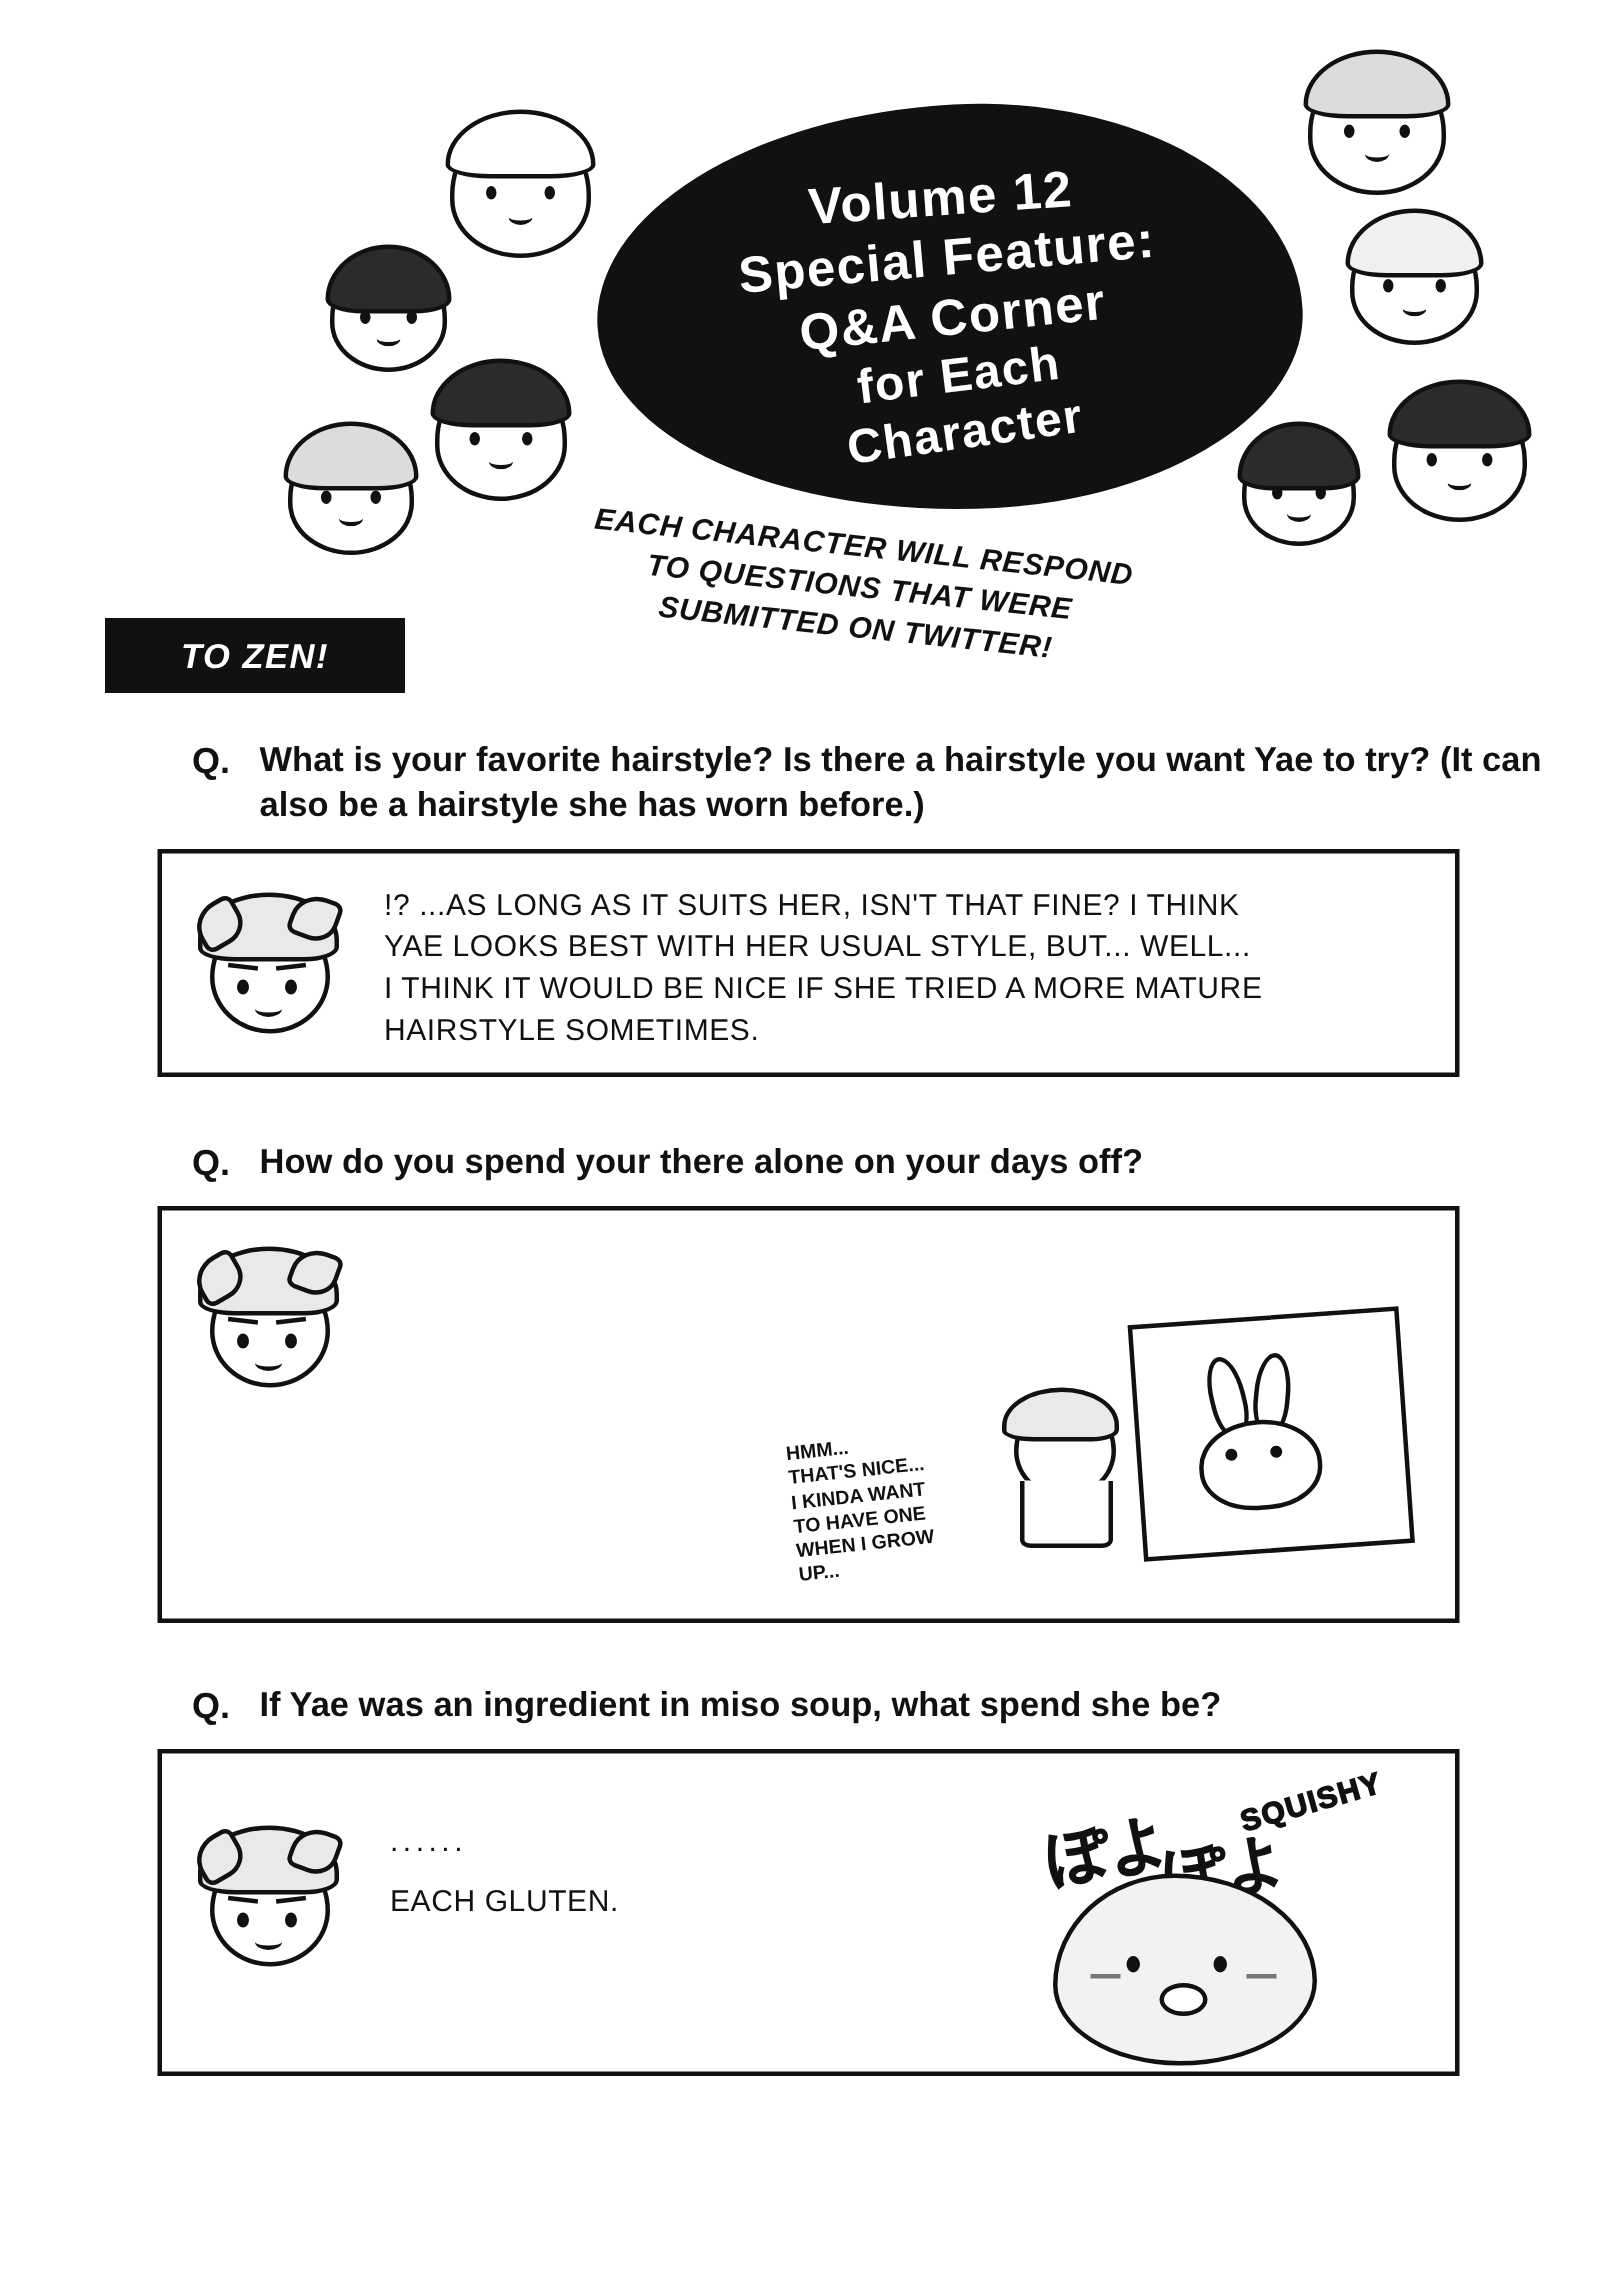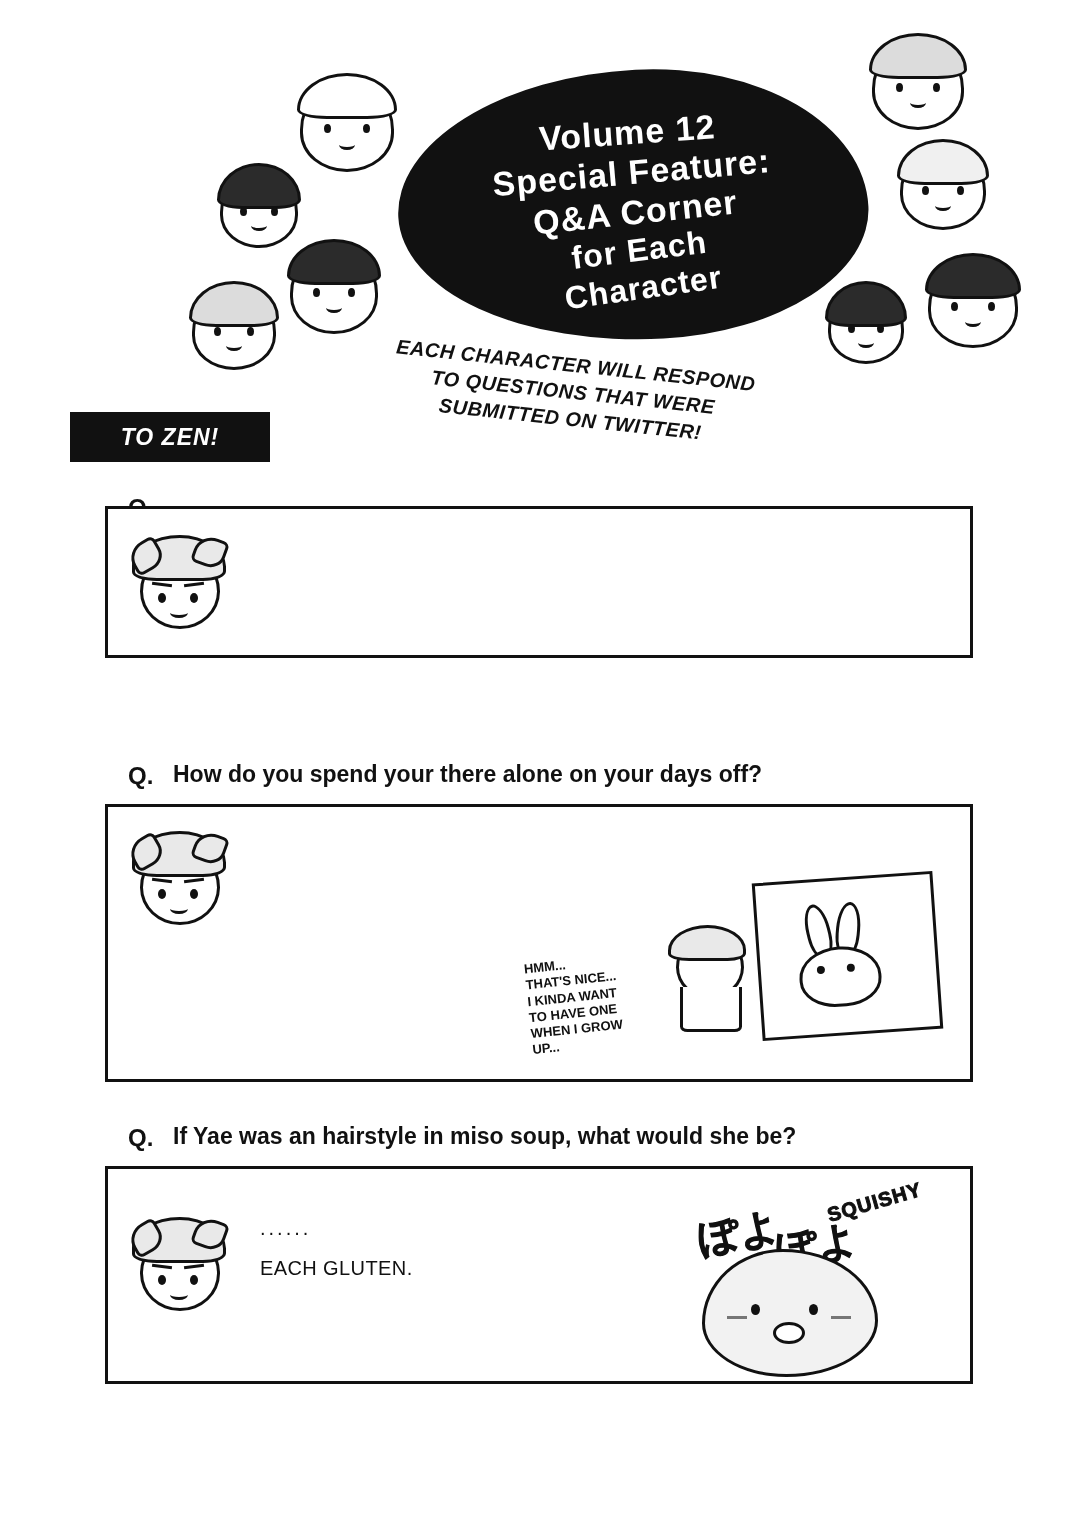--- a/index.html
+++ b/index.html
@@ -448,33 +448,38 @@
   </div>
 
   <div class="subtitle">EACH CHARACTER WILL RESPOND TO QUESTIONS THAT WERE SUBMITTED ON TWITTER!</div>
 </div>
 
 <div class="to-label">TO ZEN!</div>
 
 <div class="qa-block" id="block1">
   <div class="question">
     <span class="q-mark">Q.</span>
+    <span class="q-text">What is your favorite hairstyle? Is there a hairstyle you want Yae to try? (It can also be a hairstyle she has worn before.)</span>
   </div>
   <div class="answer-box" id="box1">
     <div class="face">
       <div class="skull"></div>
       <div class="fringe"></div>
       <div class="spike" style="left:62px; top:2px; transform:rotate(20deg);"></div>
       <div class="spike" style="left:-2px; top:6px; transform:rotate(-30deg);"></div>
       <div class="brow l"></div>
       <div class="brow r"></div>
       <div class="eye l"></div>
       <div class="eye r"></div>
       <div class="mouth"></div>
     </div>
+    <div class="answer-text">!? ...AS LONG AS IT SUITS HER, ISN'T THAT FINE? I THINK
+YAE LOOKS BEST WITH HER USUAL STYLE, BUT... WELL...
+I THINK IT WOULD BE NICE IF SHE TRIED A MORE MATURE
+HAIRSTYLE SOMETIMES.</div>
   </div>
 </div>
 
 <div class="qa-block" id="block2">
   <div class="question">
     <span class="q-mark">Q.</span>
     <span class="q-text">How do you spend your there alone on your days off?</span>
   </div>
   <div class="answer-box" id="box2">
     <div class="face">
@@ -512,21 +517,21 @@
           <div class="eye r"></div>
         </div>
       </div>
     </div>
   </div>
 </div>
 
 <div class="qa-block" id="block3">
   <div class="question">
     <span class="q-mark">Q.</span>
-    <span class="q-text">If Yae was an hairstyle in miso soup, what would she be?</span>
+    <span class="q-text">If Yae was an ingredient in miso soup, what spend she be?</span>
   </div>
   <div class="answer-box" id="box3">
     <div class="face">
       <div class="skull"></div>
       <div class="fringe"></div>
       <div class="spike" style="left:62px; top:2px; transform:rotate(20deg);"></div>
       <div class="spike" style="left:-2px; top:6px; transform:rotate(-30deg);"></div>
       <div class="brow l"></div>
       <div class="brow r"></div>
       <div class="eye l"></div>

